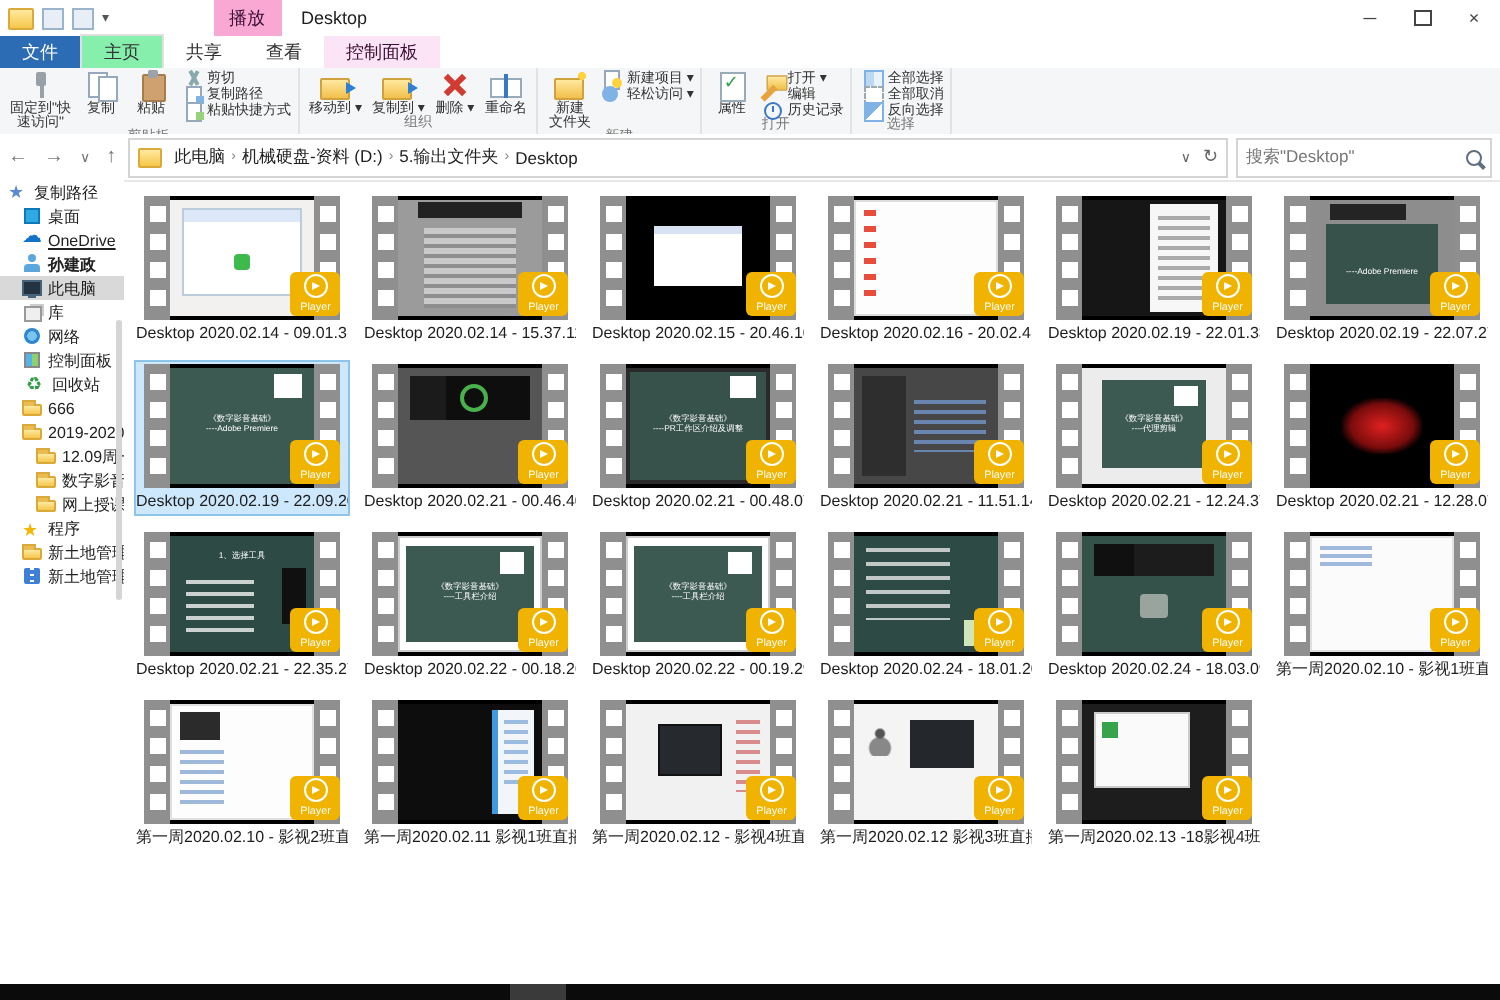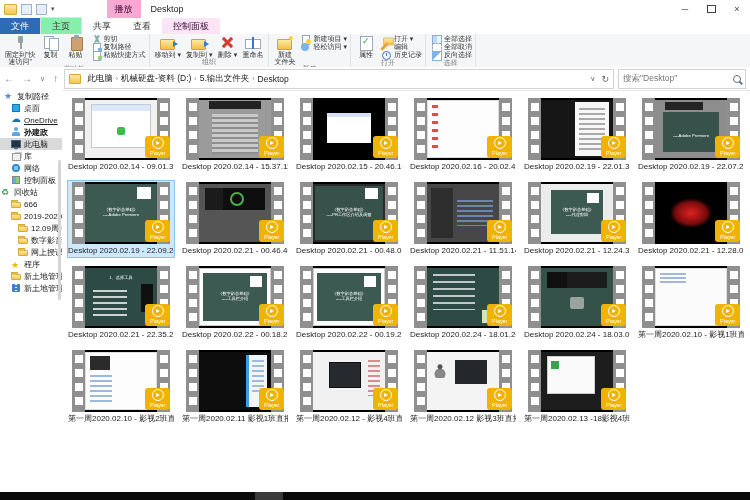--- a/index.html
+++ b/index.html
@@ -393,21 +393,21 @@
         <span>库</span>
       </div>
       <div class="side-item" style="padding-left: 11px;">
         <span class="si si-net"></span>
         <span>网络</span>
       </div>
       <div class="side-item" style="padding-left: 11px;">
         <span class="si si-cpanel"></span>
         <span>控制面板</span>
       </div>
-      <div class="side-item" style="padding-left: 1px;">
+      <div class="side-item" style="padding-left: 1px; justify-content: center;">
         <span class="si si-recycle"></span>
         <span>回收站</span>
       </div>
       <div class="side-item" style="padding-left: 11px;">
         <span class="si si-folder"></span>
         <span>666</span>
       </div>
       <div class="side-item" style="padding-left: 11px;">
         <span class="si si-folder"></span>
         <span>2019-2020下学期随</span>

